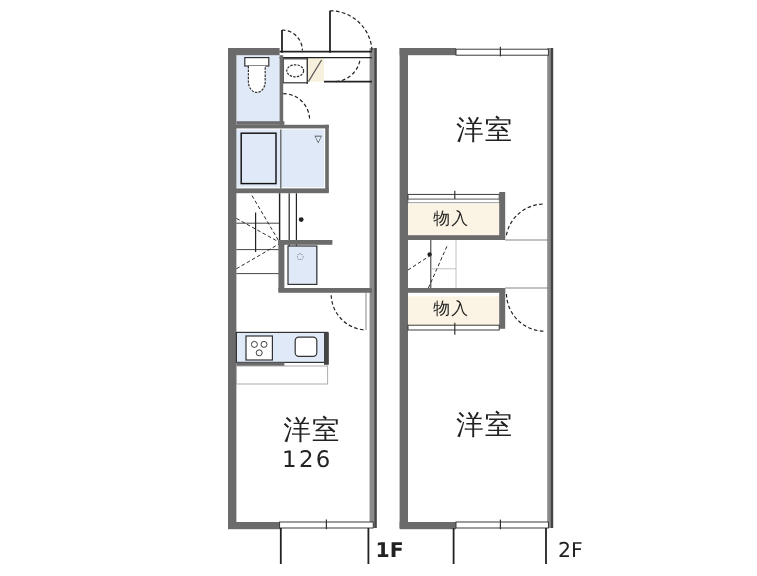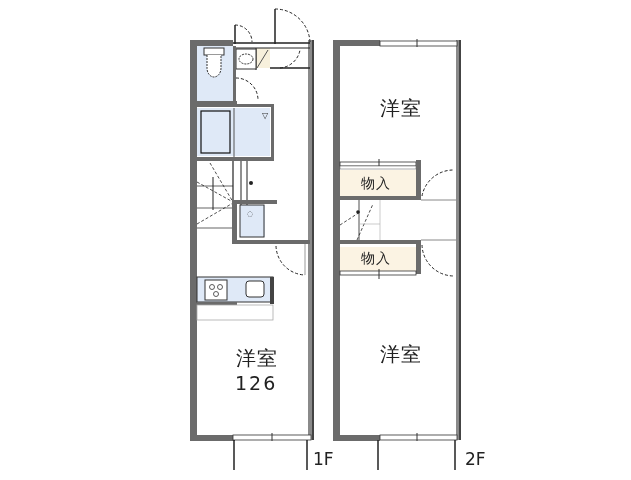--- a/index.html
+++ b/index.html
@@ -1,19 +1,19 @@
 <!DOCTYPE html>
 <html><head>
 <meta charset="utf-8">
 <style>
   html, body { margin: 0; padding: 0; background: #ffffff; }
   body { width: 631px; height: 480px; overflow: hidden; position: relative; font-family: "DejaVu Sans", sans-serif; }
   #plan { position: absolute; left: 0; top: 0; width: 631px; height: 480px; }
   .label { position: absolute; color: #222; white-space: nowrap; line-height: 1; font-family: "DejaVu Sans", sans-serif; }
-  .room-name { font-size: 20px; letter-spacing: 1px; }
+  .room-name { font-size: 23px; letter-spacing: 1px; }
   .room-num { font-size: 19px; letter-spacing: 2px; }
   .storage-name { font-size: 14px; letter-spacing: 1px; }
   .floor-tag { font-size: 17px; }
 </style>
 </head>
 <body>
 
 <svg id="plan" viewBox="0 0 631 480" xmlns="http://www.w3.org/2000/svg">
 
   <g>
@@ -171,19 +171,19 @@
       <rect x="380" y="435" width="77" height="5" fill="#fff" stroke="#333" stroke-width="0.8"></rect>
       <line x1="417" y1="433" x2="417" y2="441" stroke="#333" stroke-width="1"></line>
       <line x1="378" y1="440" x2="378" y2="470" stroke="#222" stroke-width="1.5"></line>
       <line x1="455" y1="440" x2="455" y2="470" stroke="#222" stroke-width="1.5"></line>
     </g>
   </g>
 </svg>
 
 <div class="label room-name" style="left:236px; top:348px;">洋室</div>
 <div class="label room-num" style="left:235px; top:374px;">126</div>
-<div class="label floor-tag" style="left:313px; top:451px;">1F</div>
+<div class="label floor-tag" style="left:313px; top:451px;font-weight:bold;">1F</div>
 
 <div class="label room-name" style="left:380px; top:98px;">洋室</div>
 <div class="label storage-name" style="left:361px; top:176px;">物入</div>
 <div class="label storage-name" style="left:361px; top:251px;">物入</div>
 <div class="label room-name" style="left:380px; top:344px;">洋室</div>
 <div class="label floor-tag" style="left:465px; top:451px;">2F</div>
 
 </body></html>

